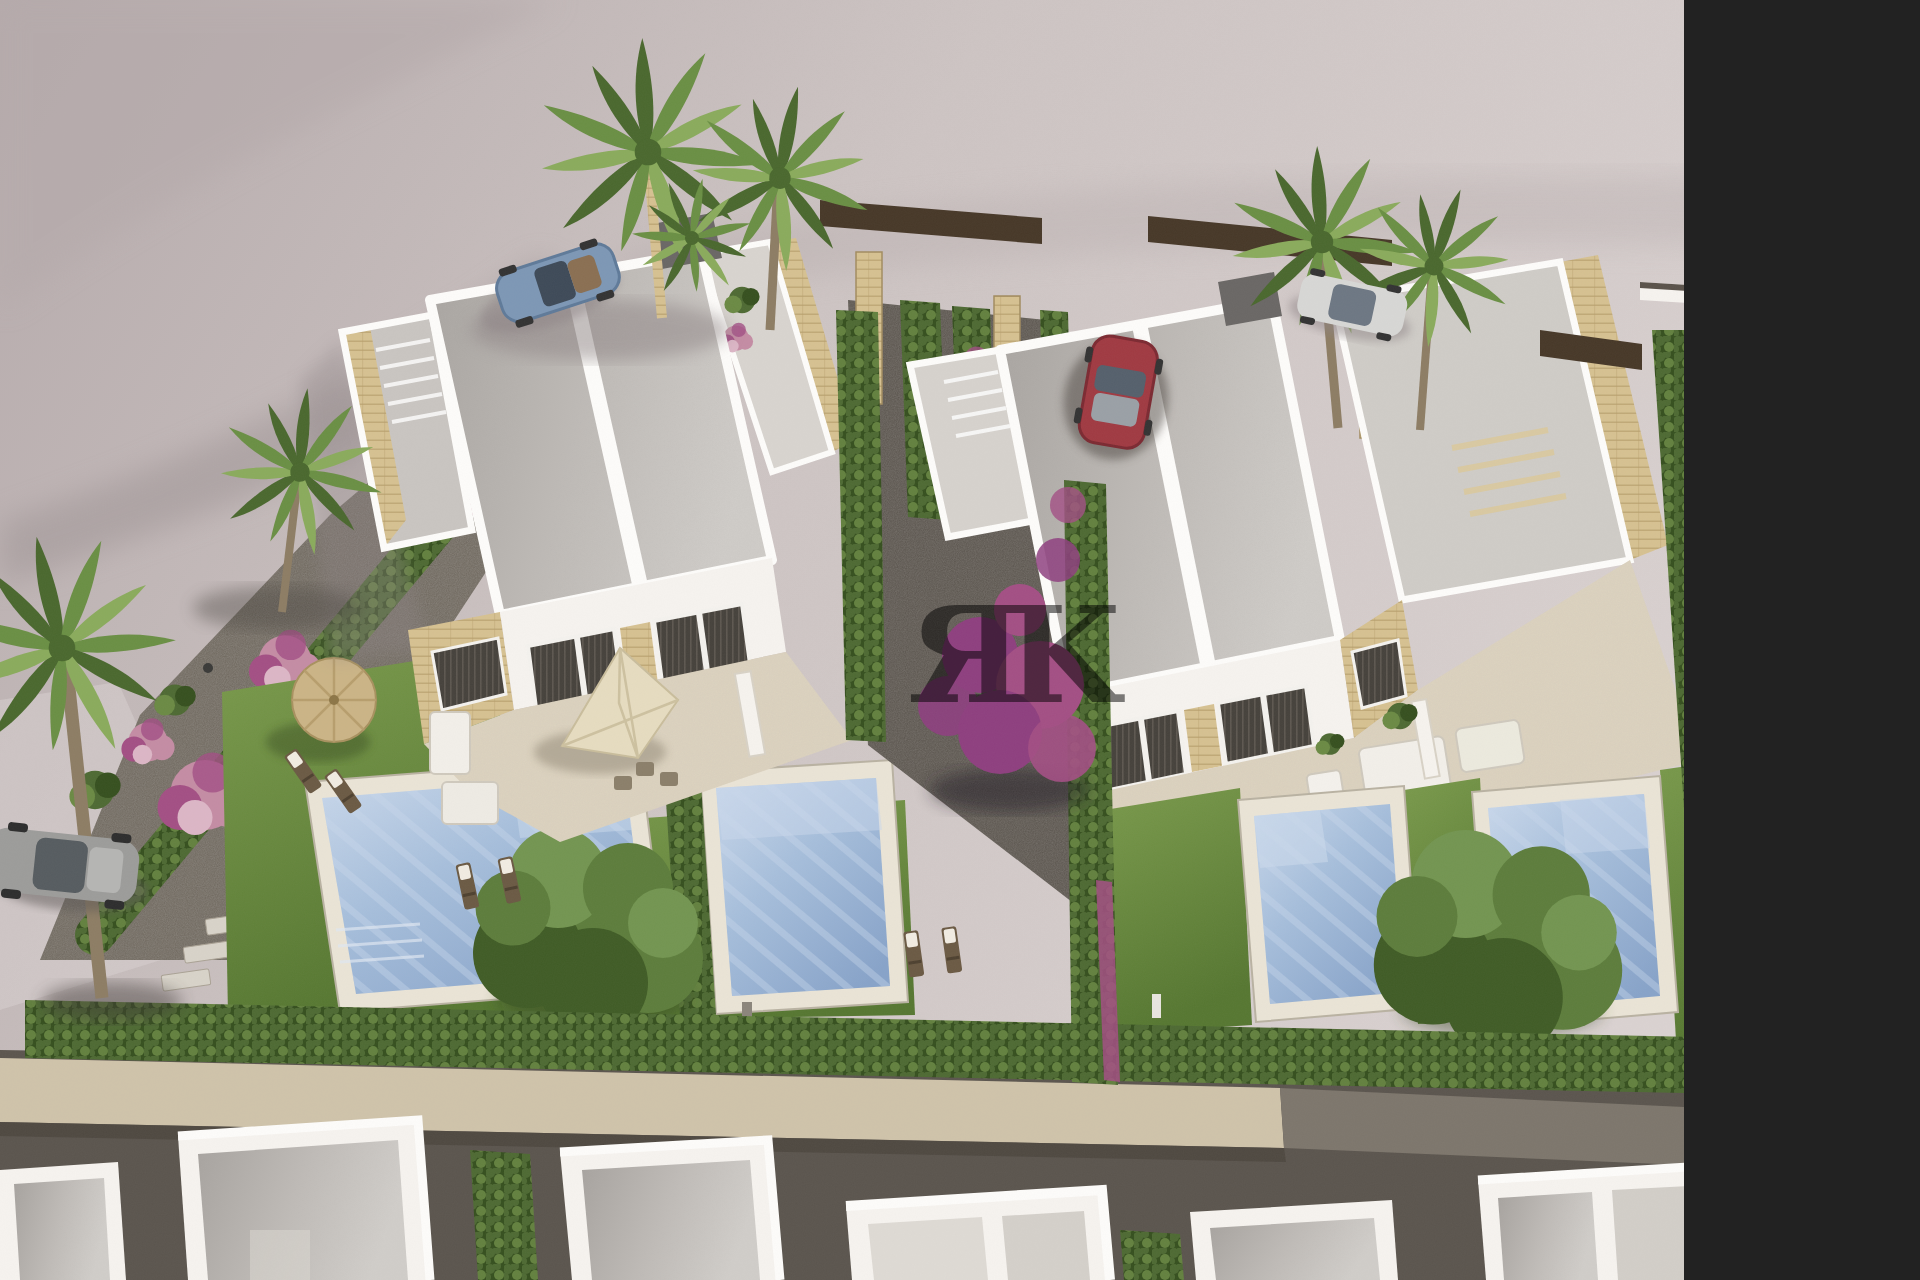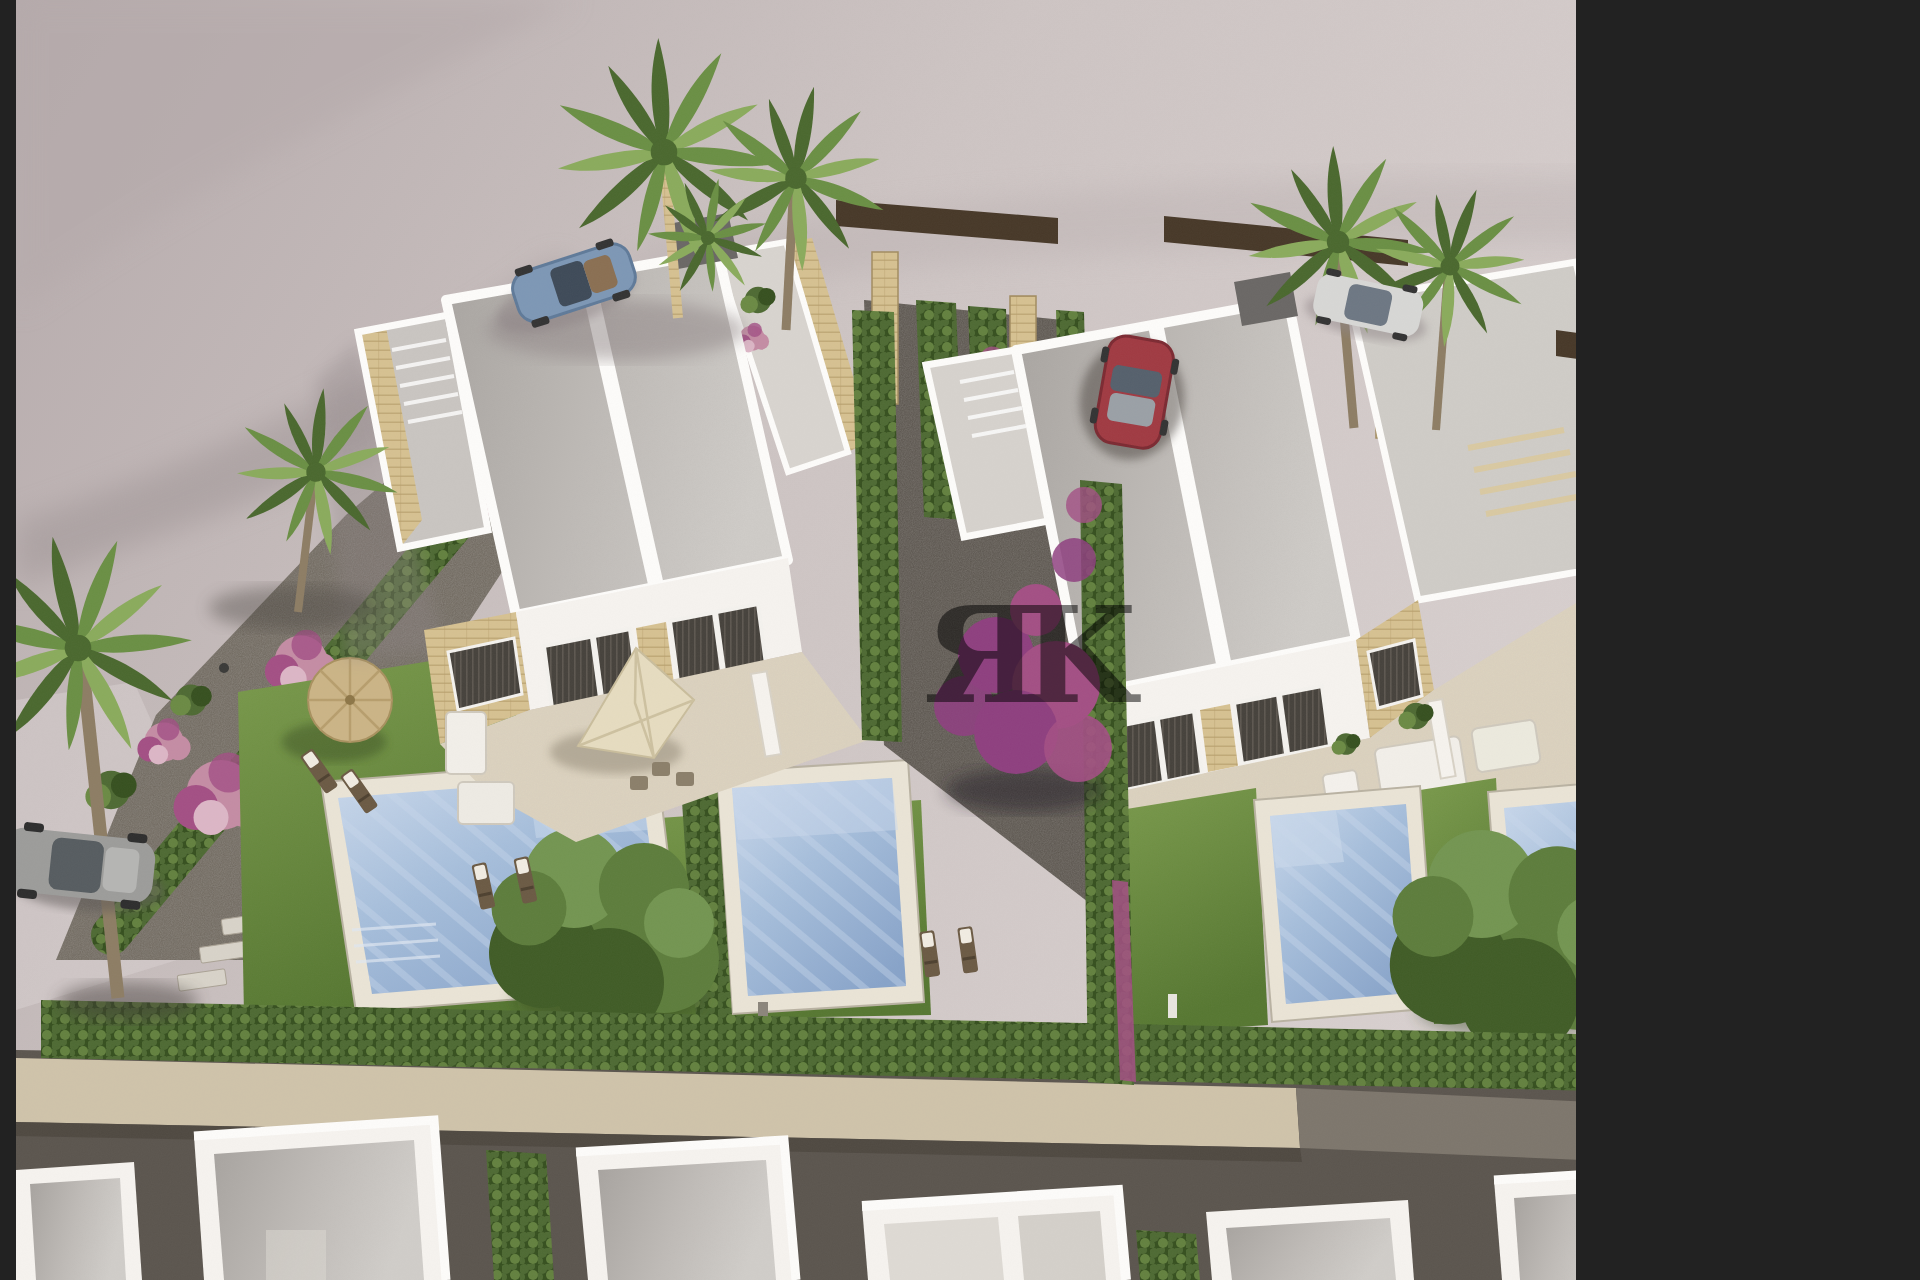--- a/index.html
+++ b/index.html
@@ -1,16 +1,16 @@
 <!DOCTYPE html>
 <html style="--pavement: #cdc4c3; --pavementLight: #dad2d1; --pavementShadow: #a09697; --pavementDark: #b5aaab; --curb: #ddd6d3; --villaWhite: #f6f3ef; --villaShade: #e8e2da; --parapet: #fdfcfa; --roofGray: #bfbbb7; --roofGrayDark: #a7a39f; --roofLight: #d0cdc9; --stoneBeige: #d6c191; --stoneBeigeDark: #b79e6c; --windowDark: #46423c; --windowStripe: #5d5750; --patioStone: #ddd3bf; --patioLight: #ebe4d4; --lawn: #7a9a4c; --lawnDark: #567731; --lawnShade: #476629; --hedge: #4e6a33; --hedgeDark: #36501f; --hedgeLight: #6b8a44; --gravel: #6e675d; --gravelDark: #59534c; --gravelLight: #cfc3aa; --roadDark: #5b554e; --poolWater: #a6bedb; --poolLight: #c9d8eb; --poolDark: #87a3c9; --poolRim: #eae4d6; --flowerPink: #c48ca4; --flowerMagenta: #a34f84; --flowerPurple: #8e3f7f; --palmGreen: #6a8f44; --palmDark: #4a682e; --palmLight: #8aab5c; --trunkBrown: #8d7d64; --treeGreen: #5d7d3c; --treeDark: #405c26; --treeLight: #739551; --tileBrown: #8f7350; --tileDark: #6b5136; --tileLight: #a98a5f; --wallBrown: #473828; --carBlue: #7d97b5; --carBlueDark: #5f7a99; --carRed: #a03a42; --carRedDark: #7c2a32; --carSilver: #d7d7d5; --carSteel: #8ba0b3; --carGray: #9c9c9a; --umbrellaStraw: #cbb486; --umbrellaCream: #e6dcc0; --loungerBrown: #6b5a44;"><head>
 <meta charset="utf-8">
 <style>
   html,body{margin:0;padding:0;background:#222;}
-  .stage{position:relative;width:1560px;height:1280px;overflow:hidden;background:var(--pavement,#cdc4c3);font-family:"DejaVu Serif", serif;margin-left:16px;}
+  .stage{position:relative;width:1684px;height:1280px;overflow:hidden;background:var(--pavement,#cdc4c3);font-family:"DejaVu Serif", serif;}
   .stage svg{position:absolute;inset:0;display:block;}
   text.wm{font-family:"DejaVu Serif", serif;font-weight:600;letter-spacing:-0.14em;}
 </style>
 </head>
 <body>
 
 <div class="stage">
 <svg viewBox="0 0 1920 1280" width="1920" height="1280">
   <defs>
     <linearGradient id="gPave" x1="0" y1="0" x2="1" y2="0.4">

